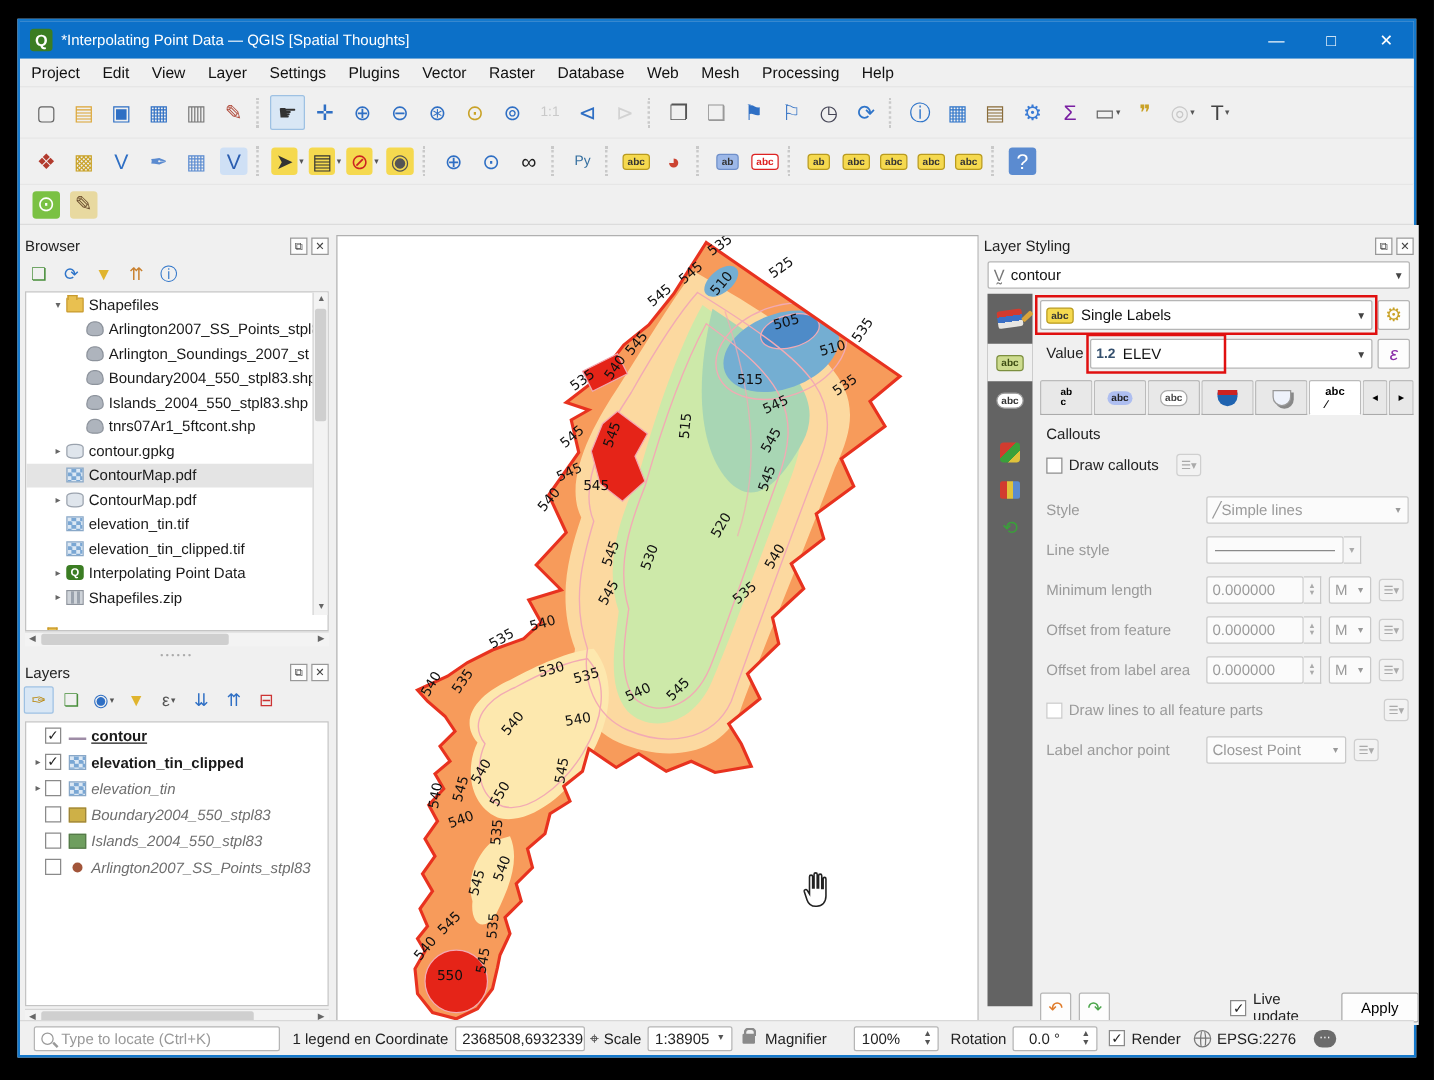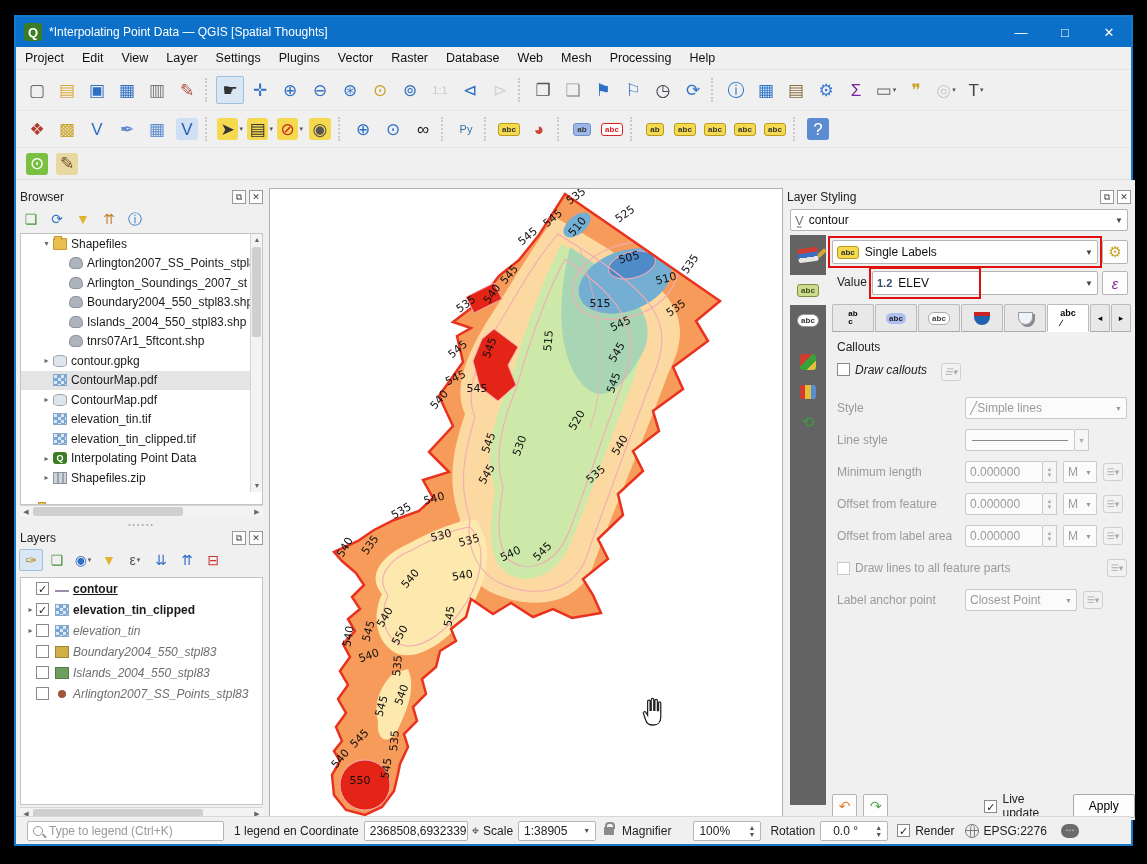--- a/index.html
+++ b/index.html
@@ -678,21 +678,21 @@
             <span style="width:15px;height:13px;background:#eef2fb;border:1px solid #999;border-radius:0 0 8px 8px;box-shadow:2px 2px 0 #888;display:inline-block;"></span>
           </div>
       <div class="ltab sel">
             <span style="font-size:9px;font-weight:bold;">abc<br>∕</span>
           </div>
       <div class="ltab" style="min-width:20px;">◂</div>
       <div class="ltab" style="min-width:20px;">▸</div>
     </div>
 
     <div style="position:absolute;left:54px;top:160px;font-size:12px;color:#222;">Callouts</div>
-    <div style="position:absolute;left:54px;top:183px;display:flex;font-size:12px;color:#222;font-style:italic;">
+    <div style="position:absolute;left:54px;top:183px;display:flex;align-items:center;font-size:12px;color:#222;">
       <span class="cb"></span>
       <span>Draw callouts</span>
       <span class="ddov" style="margin-left:14px;">☰▾</span>
     </div>
     <div id="callout-rows">
           <div class="formrow" style="top: 216px;">
             <span class="lab">Style</span>
             <span class="inbox" style="flex: 1 1 0%; height: 22px;">
               <span style="color: rgb(153, 153, 153);">╱ </span>
               <span>Simple lines</span>
@@ -768,30 +768,30 @@
       <span style="font-size:12px;color:#222;">Live update</span>
       <button style="margin-left:10px;width:64px;height:24px;font-size:12px;background:#fdfdfd;border:1px solid #aaa;border-radius:2px;">Apply</button>
     </div>
   </div>
 
   <div id="statusbar">
     <div class="sfield" style="width:197px;margin-left:11px;color:#999;">
       <span style="width:10px;height:10px;border:1.5px solid #999;border-radius:50%;position:relative;margin-right:6px;flex:none;">
             <span style="position:absolute;left:8px;top:8px;width:5px;height:1.5px;background:#999;transform:rotate(45deg);"></span>
           </span>
-      <span>Type to legend (Ctrl+K)</span>
+      <span>Type to locate (Ctrl+K)</span>
     </div>
     <span style="margin-left:10px;width:62px;overflow:hidden;white-space:nowrap;" class="statlab">1 legend entri</span>
     <span class="statlab" style="margin-left:4px;">Coordinate</span>
     <div class="sfield" style="width:104px;margin-left:5px;">
           <span>2368508,6932339</span>
         </div>
     <span style="font-size:13px;color:#444;margin:0 4px;">⌖</span>
     <span class="statlab">Scale</span>
-    <div class="sfield" style="width:78px;margin-left:5px;justify-content:space-between;">
+    <div class="sfield" style="width:68px;margin-left:5px;justify-content:space-between;">
           <span>1:38905</span>
           <span style="margin-left:auto;font-size:7px;color:#555;">▼</span>
         </div>
     <span class="ilock" style="margin:0 8px;"></span>
     <span class="statlab">Magnifier</span>
     <div class="sfield" style="width:68px;margin-left:22px;">
           <span>100%</span>
           <span style="margin-left:auto;font-size:7px;color:#555;">▲<br>▼</span>
         </div>
     <span class="statlab" style="margin-left:9px;">Rotation</span>

